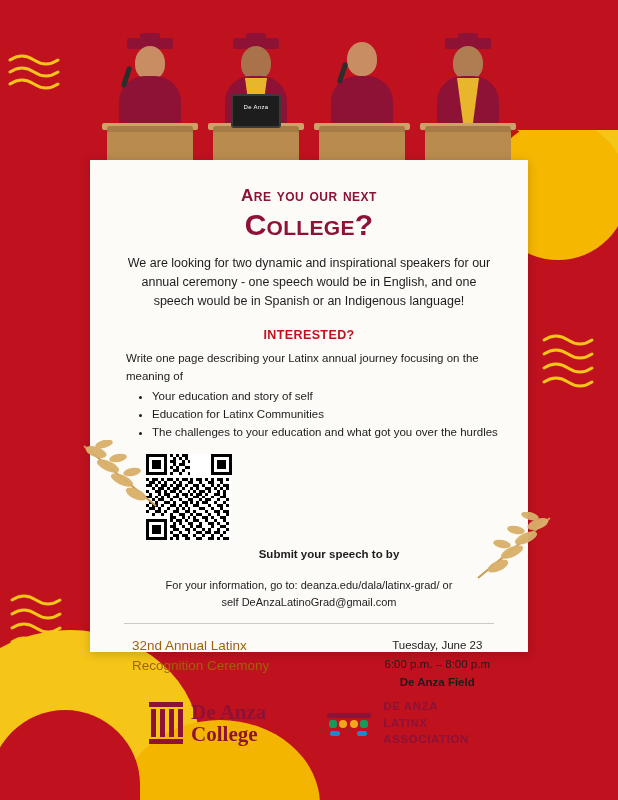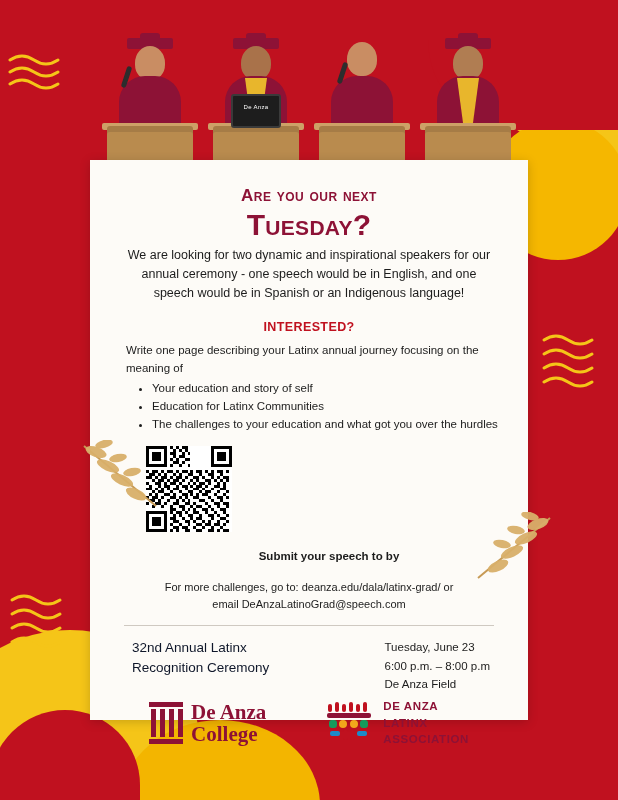--- a/index.html
+++ b/index.html
@@ -81,39 +81,39 @@
   .laptop{
     position:absolute;left:50%;transform:translateX(-50%);bottom:42px;
     width:46px;height:30px;background:#1d1d1d;border:2px solid #3a3a3a;border-radius:3px;
   }
   .laptop span{
     position:absolute;left:0;right:0;top:8px;text-align:center;color:#fff;
     font-size:6px;letter-spacing:.3px;
   }
   
   .card{
-    position:absolute;left:90px;top:160px;width:438px;height:560px;
+    position:absolute;left:90px;top:160px;width:438px;height:492px;
     background:#fdfbf7;z-index:3;
     box-shadow:0 2px 10px rgba(0,0,0,.18);
     padding:22px 30px 0 30px;box-sizing:border-box;
   }
   .kicker{
     text-align:center;color:#8d1236;font-weight:bold;
     font-size:17px;letter-spacing:.5px;margin:4px 0 2px;
     font-variant:small-caps;
   }
   .headline{
     text-align:center;color:#8d1236;font-weight:bold;
     font-size:30px;line-height:1.12;letter-spacing:.3px;
     font-variant:small-caps;margin:0 0 2px;
   }
   .headline .l2{display:block;}
   .intro{
     text-align:center;color:#1c1c1c;font-size:12.5px;line-height:1.55;
-    margin:4px 6px 0 6px;
+    margin:12px 6px 0 6px;
   }
   .interested{
     text-align:center;color:#c0111f;font-weight:bold;font-size:12.5px;
     letter-spacing:.4px;margin:16px 0 8px;
   }
   .write{color:#1c1c1c;font-size:11.5px;line-height:1.55;margin:0 6px;}
   ul.bullets{margin:3px 0 0 18px;padding:0 0 0 14px;}
   ul.bullets li{color:#1c1c1c;font-size:11.5px;line-height:1.55;margin:0;}
   
   .apply-row{
@@ -123,33 +123,33 @@
   .apply-badge{
     background:#f7c600;color:#8d1236;font-weight:bold;font-size:13px;
     letter-spacing:1.2px;padding:9px 14px;border-radius:2px;
     font-variant:small-caps;margin-left:46px;
   }
   .qr{
     width:86px;height:86px;background:#fff;margin-left:20px;position:relative;
   }
   .submit{
     text-align:center;color:#1c1c1c;font-weight:bold;font-size:11.5px;
-    line-height:1.5;margin:16px 0 0 40px;
+    line-height:1.5;margin:6px 0 0 40px;
   }
   .more{
     text-align:center;color:#1c1c1c;font-size:11px;line-height:1.55;margin:14px 6px 0;
   }
   .rule{height:1px;background:#cfc9c1;margin:12px 4px 0;}
   .footer-row{
     display:flex;justify-content:space-between;align-items:flex-start;
     margin:12px 8px 0 12px;
   }
-  .ceremony{color:#0f172a;font-size:13.5px;line-height:1.5;}
-  .when{text-align:left;color:#1c1c1c;font-size:11.5px;line-height:1.6;}
-  .when .bold{font-weight:normal;}
+  .ceremony{color:#a16207;font-size:13.5px;line-height:1.5;}
+  .when{text-align:center;color:#1c1c1c;font-size:11.5px;line-height:1.6;}
+  .when .bold{font-weight:bold;}
   
   .logos{
     position:absolute;left:0;right:0;bottom:42px;height:70px;z-index:4;
     display:flex;justify-content:center;align-items:center;gap:58px;
   }
   .deanza{display:flex;align-items:center;gap:8px;}
   .col-icon{width:34px;height:42px;position:relative;}
   .col-icon .roof{position:absolute;top:0;left:0;width:34px;height:5px;background:#8d1236;}
   .col-icon .base{position:absolute;bottom:0;left:0;width:34px;height:5px;background:#8d1236;}
   .col-icon .p{position:absolute;top:7px;width:5px;height:28px;background:#8d1236;}
@@ -242,21 +242,21 @@
     <div class="podium"></div>
   </div>
 
 </div>
 
 <div class="card">
 
   <div class="kicker">Are you our next</div>
 
   <div class="headline">
-    <span class="l2">Tuesday?</span>
+    <span class="l2">College?</span>
   </div>
 
   <div class="intro">We are looking for two dynamic and inspirational speakers for our annual ceremony - one speech would be in English, and one speech would be in Spanish or an Indigenous language!</div>
 
   <div class="interested">INTERESTED?</div>
 
   <div class="write">Write one page describing your Latinx annual journey focusing on the meaning of</div>
 
   <ul class="bullets">
     <li>Your education and story of self</li>
@@ -490,22 +490,22 @@
         </g>
       </svg>
     </div>
   </div>
 
   <div class="submit">
     <div>Submit your speech to by</div>
   </div>
 
   <div class="more">
-    <div>For more challenges, go to: deanza.edu/dala/latinx-grad/ or</div>
-    <div>email DeAnzaLatinoGrad@speech.com</div>
+    <div>For your information, go to: deanza.edu/dala/latinx-grad/ or</div>
+    <div>self DeAnzaLatinoGrad@gmail.com</div>
   </div>
 
   <div class="rule"></div>
 
   <div class="footer-row">
     <div class="ceremony">
       <div>32nd Annual Latinx</div>
       <div>Recognition Ceremony</div>
     </div>
     <div class="when">

